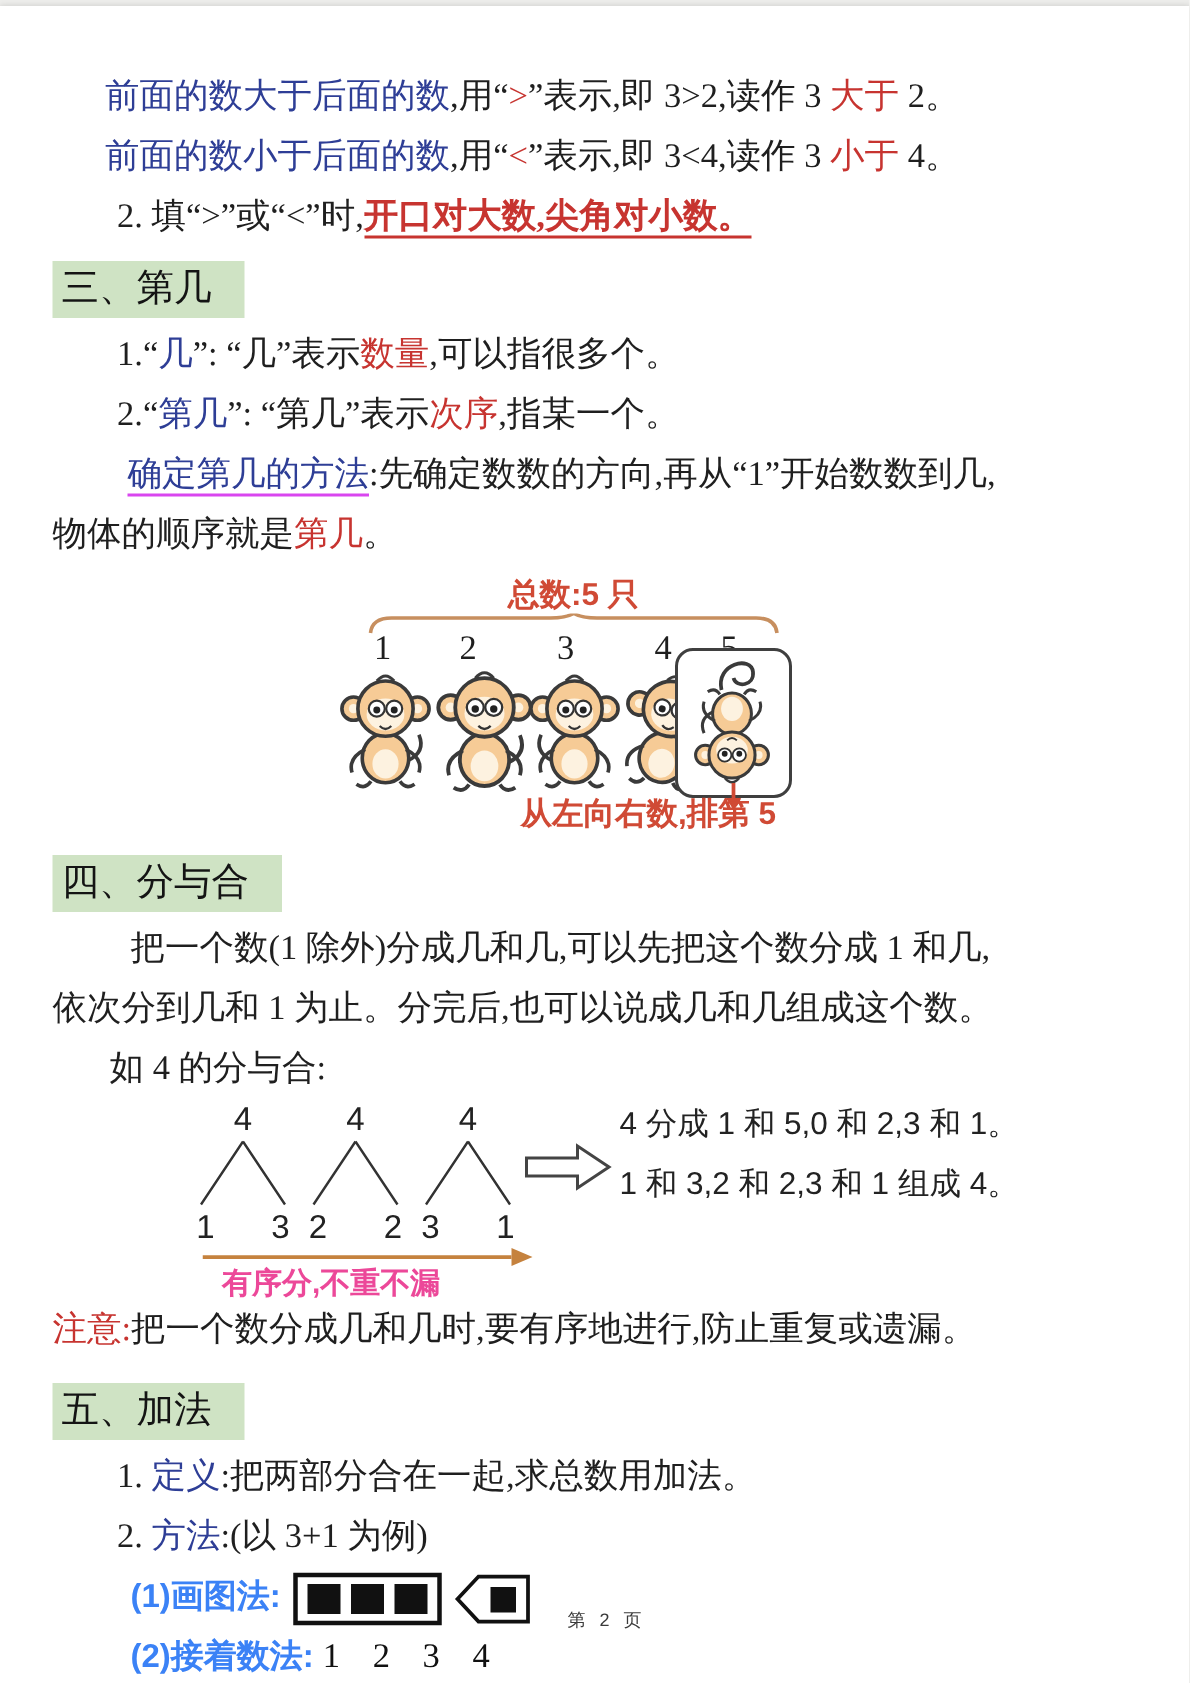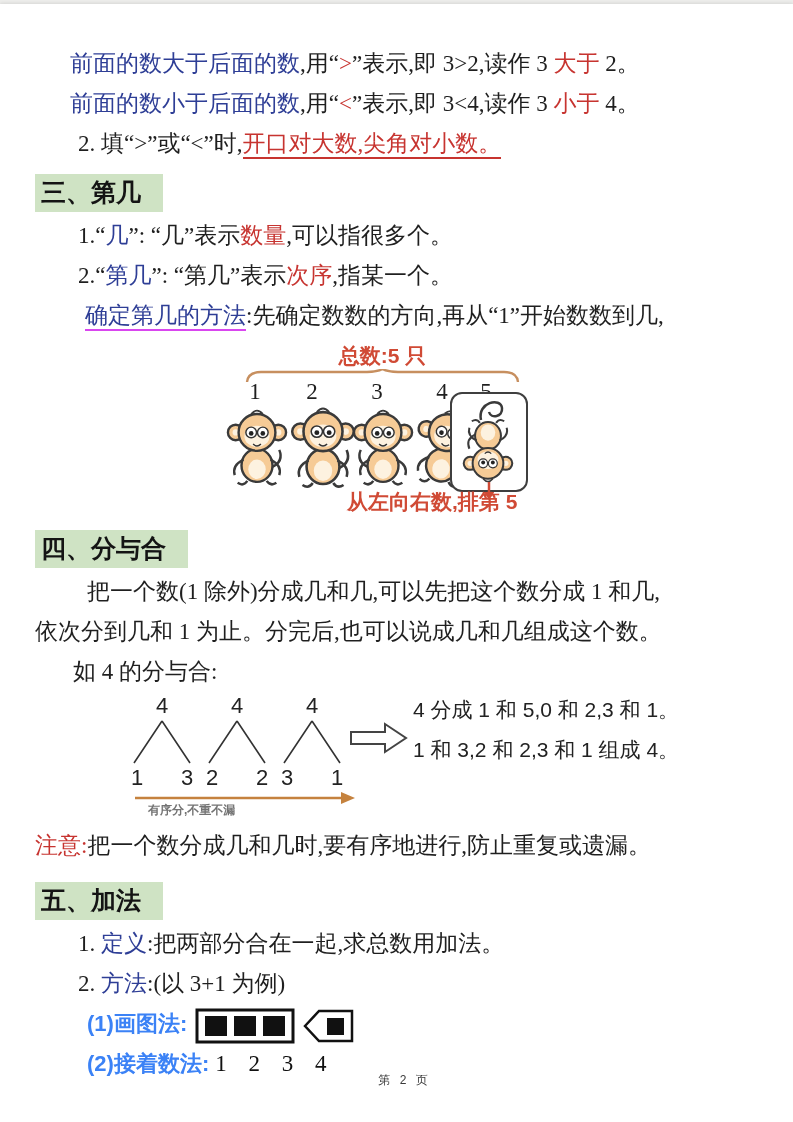--- a/index.html
+++ b/index.html
@@ -10,25 +10,25 @@
   }
   .content{position:absolute;left:35px;right:28px;top:40px;}
   .line{margin:0;font-size:23px;line-height:40px;white-space:nowrap;}
   .ind35{padding-left:35px;}
   .ind43{padding-left:43px;}
   .ind50{padding-left:50px;}
   .ind38{padding-left:38px;}
   .ind52{padding-left:52px;}
   .blue{color:#2e3e96;}
   .red{color:#c73430;}
-  .red-u{color:#c73430;border-bottom:2px solid #c7342f;padding-bottom:1px;}
+  .red-u{color:#c73430;border-bottom:2px solid #c7342f;padding-bottom:1px;font-weight:bold;}
   .blue-u{color:#2e3e96;border-bottom:2px solid #d946ef;padding-bottom:1px;}
   .heading{
     display:inline-block;margin:10px 0 4px 0;padding:2px 22px 4px 6px;background:#cfe3c4;
-    font-family:"Liberation Sans","DejaVu Sans",sans-serif;font-weight:bold;
+    font-family:"Liberation Sans","DejaVu Sans",sans-serif;font-weight:normal;
     font-size:25px;line-height:32px;color:#141414;
   }
   
   .monkey-fig{position:relative;height:178px;margin:6px 0 0 -35px;width:793px;padding-left:48px;}
   .fig-total{position:absolute;left:245px;top:0;width:275px;text-align:center;
     font-family:"Liberation Sans","DejaVu Sans",sans-serif;font-weight:bold;
     font-size:21px;color:#d04a35;}
   .brace{position:absolute;left:245px;top:27px;}
   .mnum{position:absolute;top:36px;width:26px;text-align:center;font-size:23px;line-height:28px;}
   .monkey{position:absolute;top:62px;width:62px;height:84px;}
@@ -48,21 +48,21 @@
   .treefig{position:relative;height:132px;margin:2px 0 0 -35px;width:793px;
     font-family:"Liberation Sans","DejaVu Sans",sans-serif;}
   .tree{position:absolute;top:0;width:80px;}
   .tree .tt{display:block;text-align:center;font-size:22px;line-height:24px;color:#222;}
   .tree .tl{display:block;margin-top:1px;}
   .tree .tb{display:flex;justify-content:space-between;margin-top:0;}
   .tree .tb span{width:30px;text-align:center;font-size:22px;color:#222;}
   .hollow-arrow{position:absolute;left:350px;top:28px;}
   .results{position:absolute;left:413px;top:-4px;font-size:21px;line-height:40px;color:#222;}
   .order-arrow{position:absolute;left:135px;top:97px;}
-  .order-label{position:absolute;left:148px;top:108px;font-weight:bold;font-size:12px;color:#737373;}
+  .order-label{position:absolute;left:148px;top:108px;font-weight:bold;font-size:20px;color:#ec4899;}
   
   .mlabel{color:#3b82f6;font-weight:bold;font-family:"Liberation Sans","DejaVu Sans",sans-serif;font-size:22px;}
   .shape{vertical-align:middle;margin-left:8px;}
   .mnums{font-size:23px;word-spacing:16px;padding-left:6px;color:#111;}
   .footer{position:absolute;left:16px;right:0;top:1068px;text-align:center;
     font-size:12px;letter-spacing:3px;color:#3a3a3a;
     font-family:"Liberation Sans","DejaVu Sans",sans-serif;}
 </style>
 </head>
 <body>
@@ -97,20 +97,21 @@
   <div class="content">
 
     <p class="line ind35"><span class="blue">前面的数大于后面的数</span><span>,用“</span><span class="red">&gt;</span><span>”表示,即 3&gt;2,读作 3 </span><span class="red">大于</span><span> 2。</span></p>
     <p class="line ind35"><span class="blue">前面的数小于后面的数</span><span>,用“</span><span class="red">&lt;</span><span>”表示,即 3&lt;4,读作 3 </span><span class="red">小于</span><span> 4。</span></p>
     <p class="line ind43"><span>2. 填“&gt;”或“&lt;”时,</span><span class="red-u">开口对大数,尖角对小数。</span></p>
 
     <div><span class="heading">三、第几</span></div>
     <p class="line ind43"><span>1.“</span><span class="blue">几</span><span>”: “几”表示</span><span class="red">数量</span><span>,可以指很多个。</span></p>
     <p class="line ind43"><span>2.“</span><span class="blue">第几</span><span>”: “第几”表示</span><span class="red">次序</span><span>,指某一个。</span></p>
     <p class="line ind50"><span class="blue-u">确定第几的方法</span><span>:先确定数数的方向,再从“1”开始数数到几,</span></p>
+    <p class="line"><span>物体的顺序就是</span><span class="red">第几</span><span>。</span></p>
 
     <div class="monkey-fig">
       <div class="fig-total">总数:5 只</div>
       <svg class="brace" width="275" height="14" viewBox="0 0 275 14">
         <path d="M2 13 Q3 3 16 3 L122 3 Q132 3 137.5 0 Q143 3 153 3 L259 3 Q272 3 273 13" fill="none" stroke="#c78f5f" stroke-width="2.4"></path>
       </svg>
       <span class="mnum" style="left:242px">1</span>
       <span class="mnum" style="left:299px">2</span>
       <span class="mnum" style="left:364px">3</span>
       <span class="mnum" style="left:429px">4</span>

